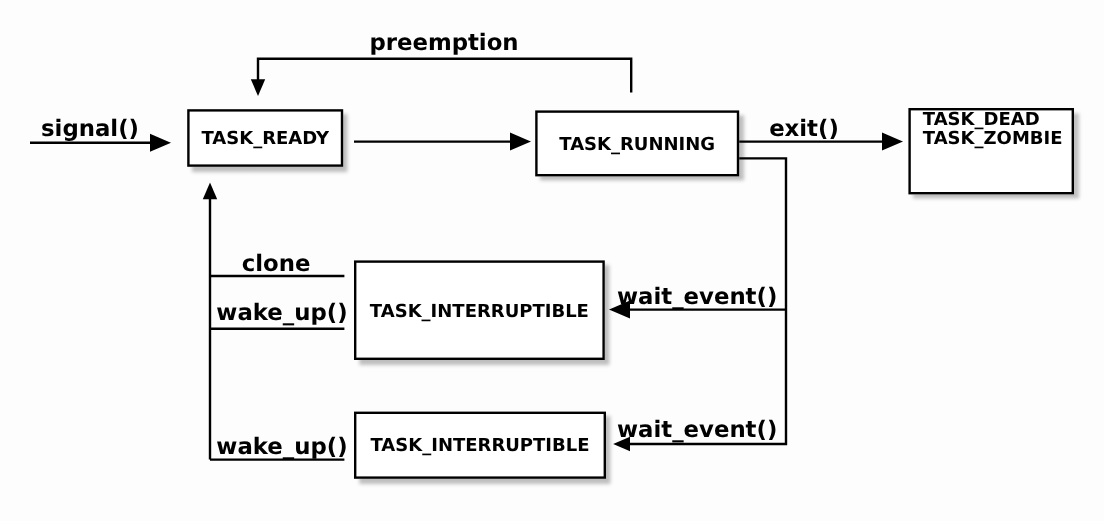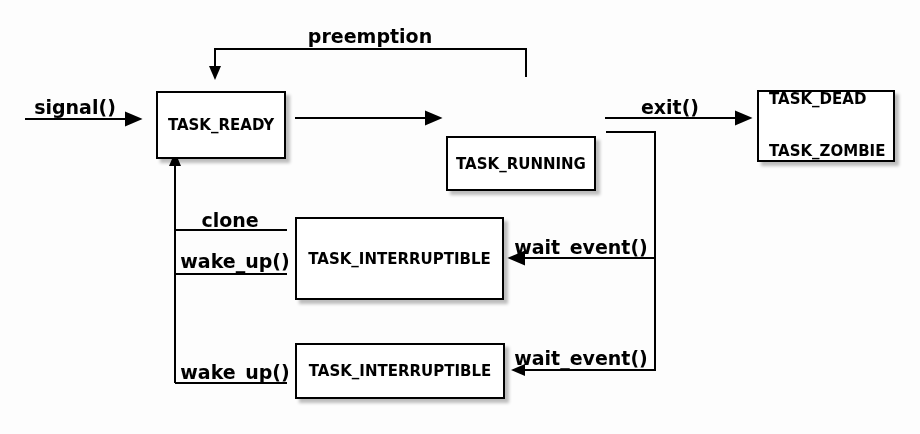--- a/index.html
+++ b/index.html
@@ -32,21 +32,21 @@
     display: flex;
     align-items: center;
     justify-content: center;
     font-size: 15px;
     font-weight: bold;
     white-space: nowrap;
   }
   .node.multiline {
     flex-direction: column;
     align-items: flex-start;
-    justify-content: space-between;
+    justify-content: flex-start;
     padding-left: 10px;
     line-height: 1.05;
   }
   .edge-label {
     position: absolute;
     transform: translateX(-50%);
     font-size: 19px;
     font-weight: bold;
     white-space: nowrap;
   }
@@ -90,25 +90,25 @@
 
     <g stroke="#000" stroke-width="2" fill="none">
       <line x1="175" y1="165" x2="175" y2="383"></line>
       <line x1="175" y1="230" x2="287" y2="230"></line>
       <line x1="175" y1="274" x2="287" y2="274"></line>
       <line x1="175" y1="383" x2="287" y2="383"></line>
       <polygon fill="#000" stroke="none" points="175,152 169,166 181,166"></polygon>
     </g>
   </svg>
 
-  <div class="node" style="left:156px; top:91px; width:130px; height:68px;">
+  <div class="node" style="left:156px; top:91px; width:130px; height:48px;">
     <span>TASK_READY</span>
   </div>
 
-  <div class="node" style="left:446px; top:92px; width:150px; height:55px;margin-top:44px;">
+  <div class="node" style="left:446px; top:92px; width:170px; height:55px;">
     <span>TASK_RUNNING</span>
   </div>
 
   <div class="node multiline" style="left:757px; top:90px; width:138px; height:72px;">
     <span>TASK_DEAD</span>
     <span>TASK_ZOMBIE</span>
   </div>
 
   <div class="node" style="left:295px; top:217px; width:209px; height:83px;">
     <span>TASK_INTERRUPTIBLE</span>

